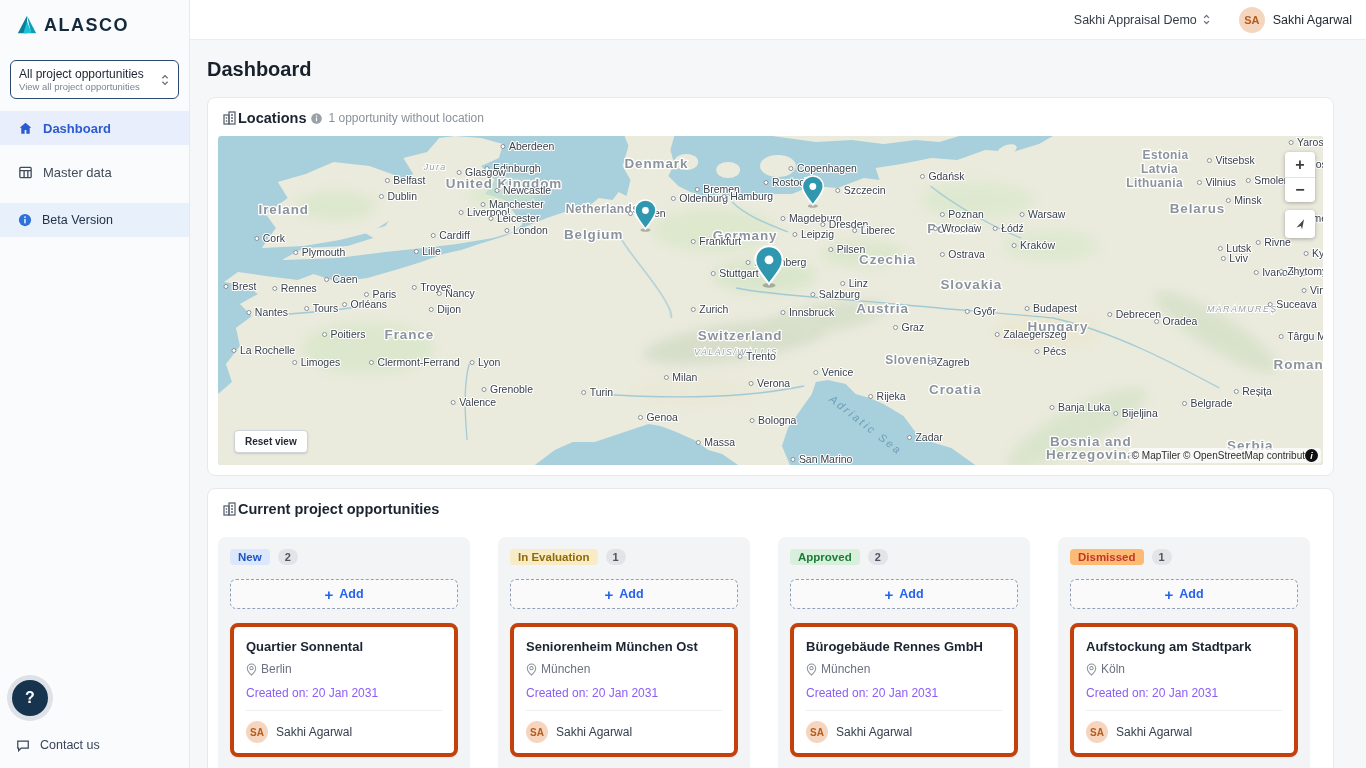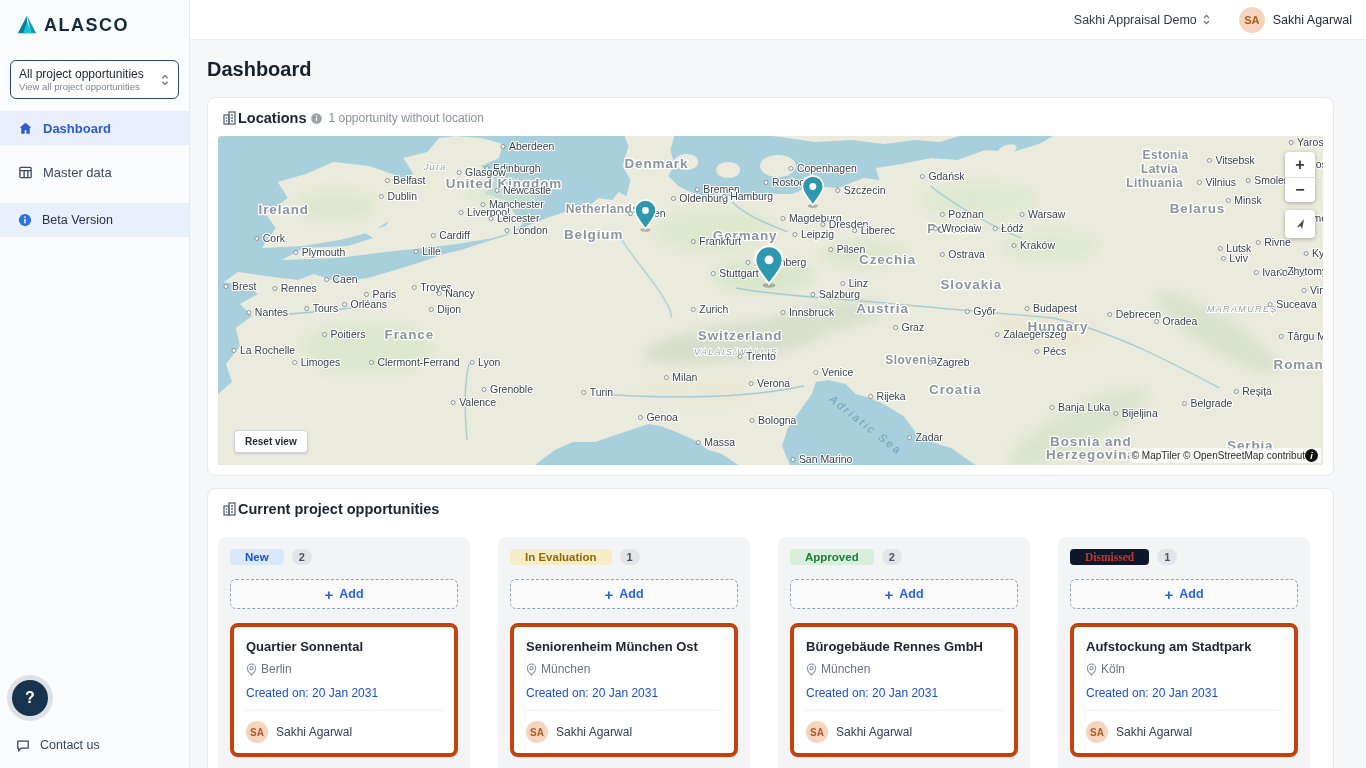--- a/index.html
+++ b/index.html
@@ -58,32 +58,32 @@
   .map-ctrl button + button { border-top:1px solid #e2e2e2; }
   .locate-btn { position:absolute; top:74px; right:8px; width:30px; height:28px; background:#fff; border:none; border-radius:4px; box-shadow:0 1px 4px rgba(0,0,0,.3); cursor:pointer; display:flex; align-items:center; justify-content:center; }
   .reset-btn { position:absolute; left:16px; bottom:12px; background:#fff; border:1px solid #cfd4da; border-radius:4px; padding:5px 10px; font-size:10px; font-weight:700; color:#222a34; cursor:pointer; box-shadow:0 1px 2px rgba(0,0,0,.15); font-family:inherit; }
   .attribution { position:absolute; right:2px; bottom:2px; display:flex; align-items:center; gap:0; background:rgba(255,255,255,.7); padding:1px 3px; border-radius:3px; font-size:10px; color:#2e2e2e; }
   .attr-info { width:13px; height:13px; border-radius:50%; background:#111; color:#fff; font-size:9px; font-style:italic; font-weight:700; display:flex; align-items:center; justify-content:center; cursor:pointer; }
 
   
   .kanban { display:flex; gap:28px; padding:10px 10px 14px; }
   .kcol { width:252px; flex:none; background:#f3f4f6; border-radius:8px; padding:12px; min-height:330px; }
   .kcol-head { display:flex; align-items:center; }
-  .chip { font-size:11.5px; font-weight:700; padding:2px 15px; border-radius:4px; }
+  .chip { font-size:11.5px; font-weight:700; padding:2px 8px; border-radius:4px; }
   .chip-new { background:#dbe7fd; color:#1d53c4; }
   .chip-eval { background:#f8ecc6; color:#8f6a0c; }
   .chip-approved { background:#d8efdb; color:#1d7a3c; }
-  .chip-dismissed { background:#0f172a; color:#c3362b;font-family:Liberation Serif, serif; }
+  .chip-dismissed { background:#fdba74; color:#c3362b; }
   .kcount { margin-left:8px; background:#e2e4e8; color:#4c5563; border-radius:9px; font-size:11px; font-weight:700; padding:2px 7px; }
   .kadd { width:100%; margin-top:14px; height:30px; background:rgba(255,255,255,.55); border:1px dashed #8fa0b8; border-radius:6px; color:#2563eb; font-size:12.5px; font-weight:700; display:flex; align-items:center; justify-content:center; gap:6px; cursor:pointer; font-family:inherit; }
   .kadd-plus { font-size:15px; font-weight:700; line-height:1; }
   .kcard { background:#fff; border:4px solid #c2410c; border-radius:8px; box-shadow:0 1px 2px rgba(16,24,40,.06); padding:12px 12px 10px; margin-top:14px; cursor:pointer; }
   .kcard-title { font-size:13px; font-weight:700; color:#1b2430; }
   .kcard-loc { margin-top:8px; display:flex; align-items:center; gap:4px; font-size:12px; color:#6b7280; }
-  .kcard-created { margin-top:10px; font-size:12px; color:#1d4ed8; }
+  .kcard-created { margin-top:10px; font-size:12px; color:#8b5cf6; }
   .kcard-div { height:1px; background:#edeff2; margin:10px 0; }
   .kcard-owner { display:flex; align-items:center; gap:8px; font-size:12px; color:#374151; }
   .avatar-sm { width:22px; height:22px; border-radius:50%; background:#f6d5bf; color:#b25c1e; font-size:10px; font-weight:700; display:flex; align-items:center; justify-content:center; flex:none; }
   .icon { display:inline-flex; flex:none; }
 </style>
 </head>
 <body>
 
 <div class="app">
 

